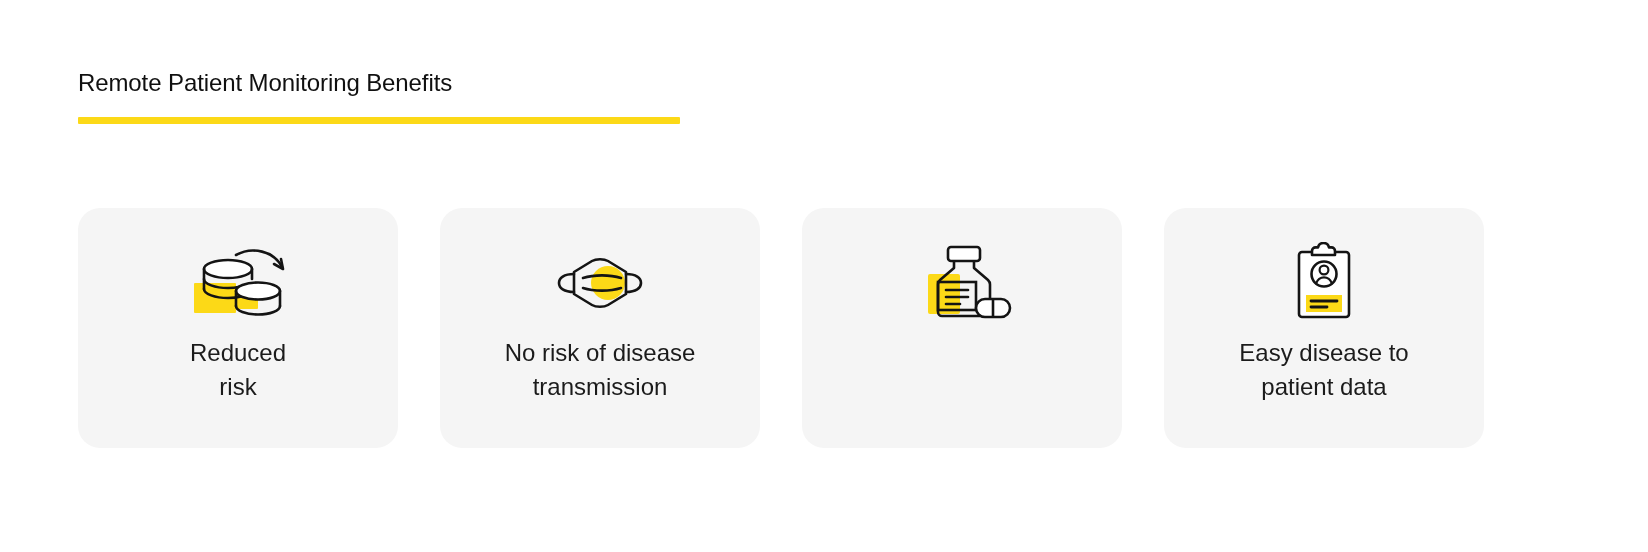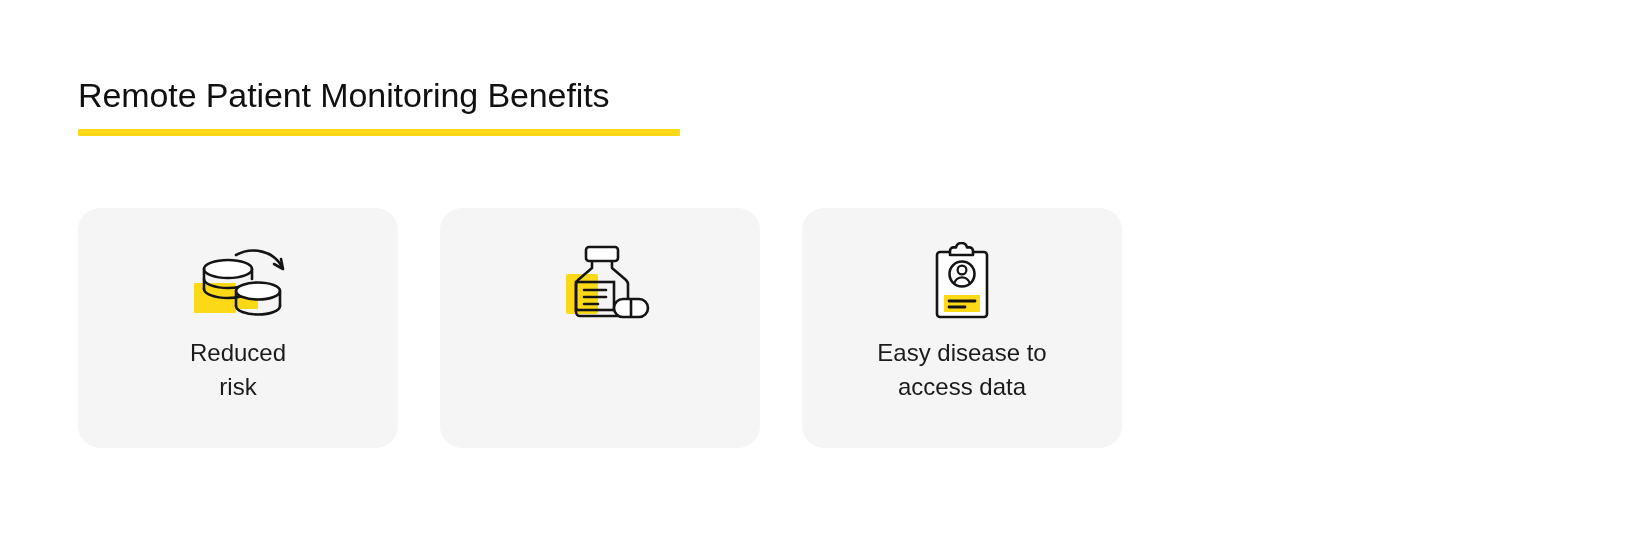--- a/index.html
+++ b/index.html
@@ -7,27 +7,26 @@
     width:1648px;height:552px;
     background:#ffffff;
     font-family:"Liberation Sans","DejaVu Sans",sans-serif;
     overflow:hidden;
   }
   .page{position:relative;width:1648px;height:552px;}
 
   
   .heading-block{position:absolute;left:78px;top:62px;}
   .heading-title{
-    font-size:34px;
+    font-size:24px;
     line-height:42px;
     font-weight:400;
     color:#101010;
     letter-spacing:-0.1px;
     white-space:nowrap;
-    margin-top:12px;
   }
   .heading-rule{
     margin-top:13px;
     width:602px;
     height:7px;
     background:#FCD917;
     border-radius:1px;
   }
 
   
@@ -96,20 +95,40 @@
           <path d="M50 12 C66 3 88 8 96 24" stroke="#141414" stroke-width="2.6" stroke-linecap="round" fill="none"></path>
           <path d="M88 21 L97 26 L95 16" stroke="#141414" stroke-width="2.6" stroke-linecap="round" stroke-linejoin="round" fill="none"></path>
         </svg>
       </div>
       <div class="card-label">
         <span>Reduced</span><br>
         <span>risk</span>
       </div>
     </div>
 
+    <div class="card">
+      <div class="card-icon">
+        <svg width="104" height="78" viewBox="0 0 104 78" fill="none">
+          <circle cx="60" cy="40" r="17" fill="#FCD917"></circle>
+
+          <path d="M26 31 C16 31 11 35 11 40 C11 45 16 49 26 49" stroke="#141414" stroke-width="2.6" stroke-linecap="round" fill="none"></path>
+
+          <path d="M78 31 C88 31 93 35 93 40 C93 45 88 49 78 49" stroke="#141414" stroke-width="2.6" stroke-linecap="round" fill="none"></path>
+
+          <path d="M26 29 L44 18 C48 15.6 56 15.6 60 18 L78 29 L78 51 L60 62 C56 64.4 48 64.4 44 62 L26 51 Z" stroke="#141414" stroke-width="2.6" stroke-linejoin="round" fill="none"></path>
+
+          <path d="M35 35 C46 31.5 62 31.5 73 35" stroke="#141414" stroke-width="2.6" stroke-linecap="round" fill="none"></path>
+          <path d="M35 45 C46 48.5 62 48.5 73 45" stroke="#141414" stroke-width="2.6" stroke-linecap="round" fill="none"></path>
+        </svg>
+      </div>
+      <div class="card-label">
+        <span>No risk of disease</span><br>
+        <span>transmission</span>
+      </div>
+    </div>
 
     <div class="card">
       <div class="card-icon">
         <svg width="104" height="80" viewBox="0 0 104 80" fill="none">
           <rect x="18" y="32" width="32" height="40" rx="2" fill="#FCD917"></rect>
 
           <rect x="38" y="5" width="32" height="14" rx="3" stroke="#141414" stroke-width="2.6" fill="#ffffff"></rect>
 
           <path d="M44 19 V26 L30 38 C28.7 39.2 28 40.9 28 42.6 V70 C28 72.2 29.8 74 32 74 H76 C78.2 74 80 72.2 80 70 V42.6 C80 40.9 79.3 39.2 78 38 L64 26 V19" stroke="#141414" stroke-width="2.6" stroke-linejoin="round" fill="#ffffff" fill-opacity="0"></path>
 
@@ -136,18 +155,18 @@
           <circle cx="52" cy="28" r="4.4" stroke="#141414" stroke-width="2.2" fill="none"></circle>
           <path d="M44 41.6 C45.6 37.5 48.5 35.4 52 35.4 C55.5 35.4 58.4 37.5 60 41.6" stroke="#141414" stroke-width="2.2" stroke-linecap="round" fill="none"></path>
 
           <rect x="34" y="53" width="36" height="17" fill="#FCD917"></rect>
           <path d="M39 59 H65" stroke="#141414" stroke-width="2.8" stroke-linecap="round"></path>
           <path d="M39 65 H55" stroke="#141414" stroke-width="2.8" stroke-linecap="round"></path>
         </svg>
       </div>
       <div class="card-label">
         <span>Easy disease to</span><br>
-        <span>access data</span>
+        <span>patient data</span>
       </div>
     </div>
 
   </div>
 </div>
 
 </body></html>

